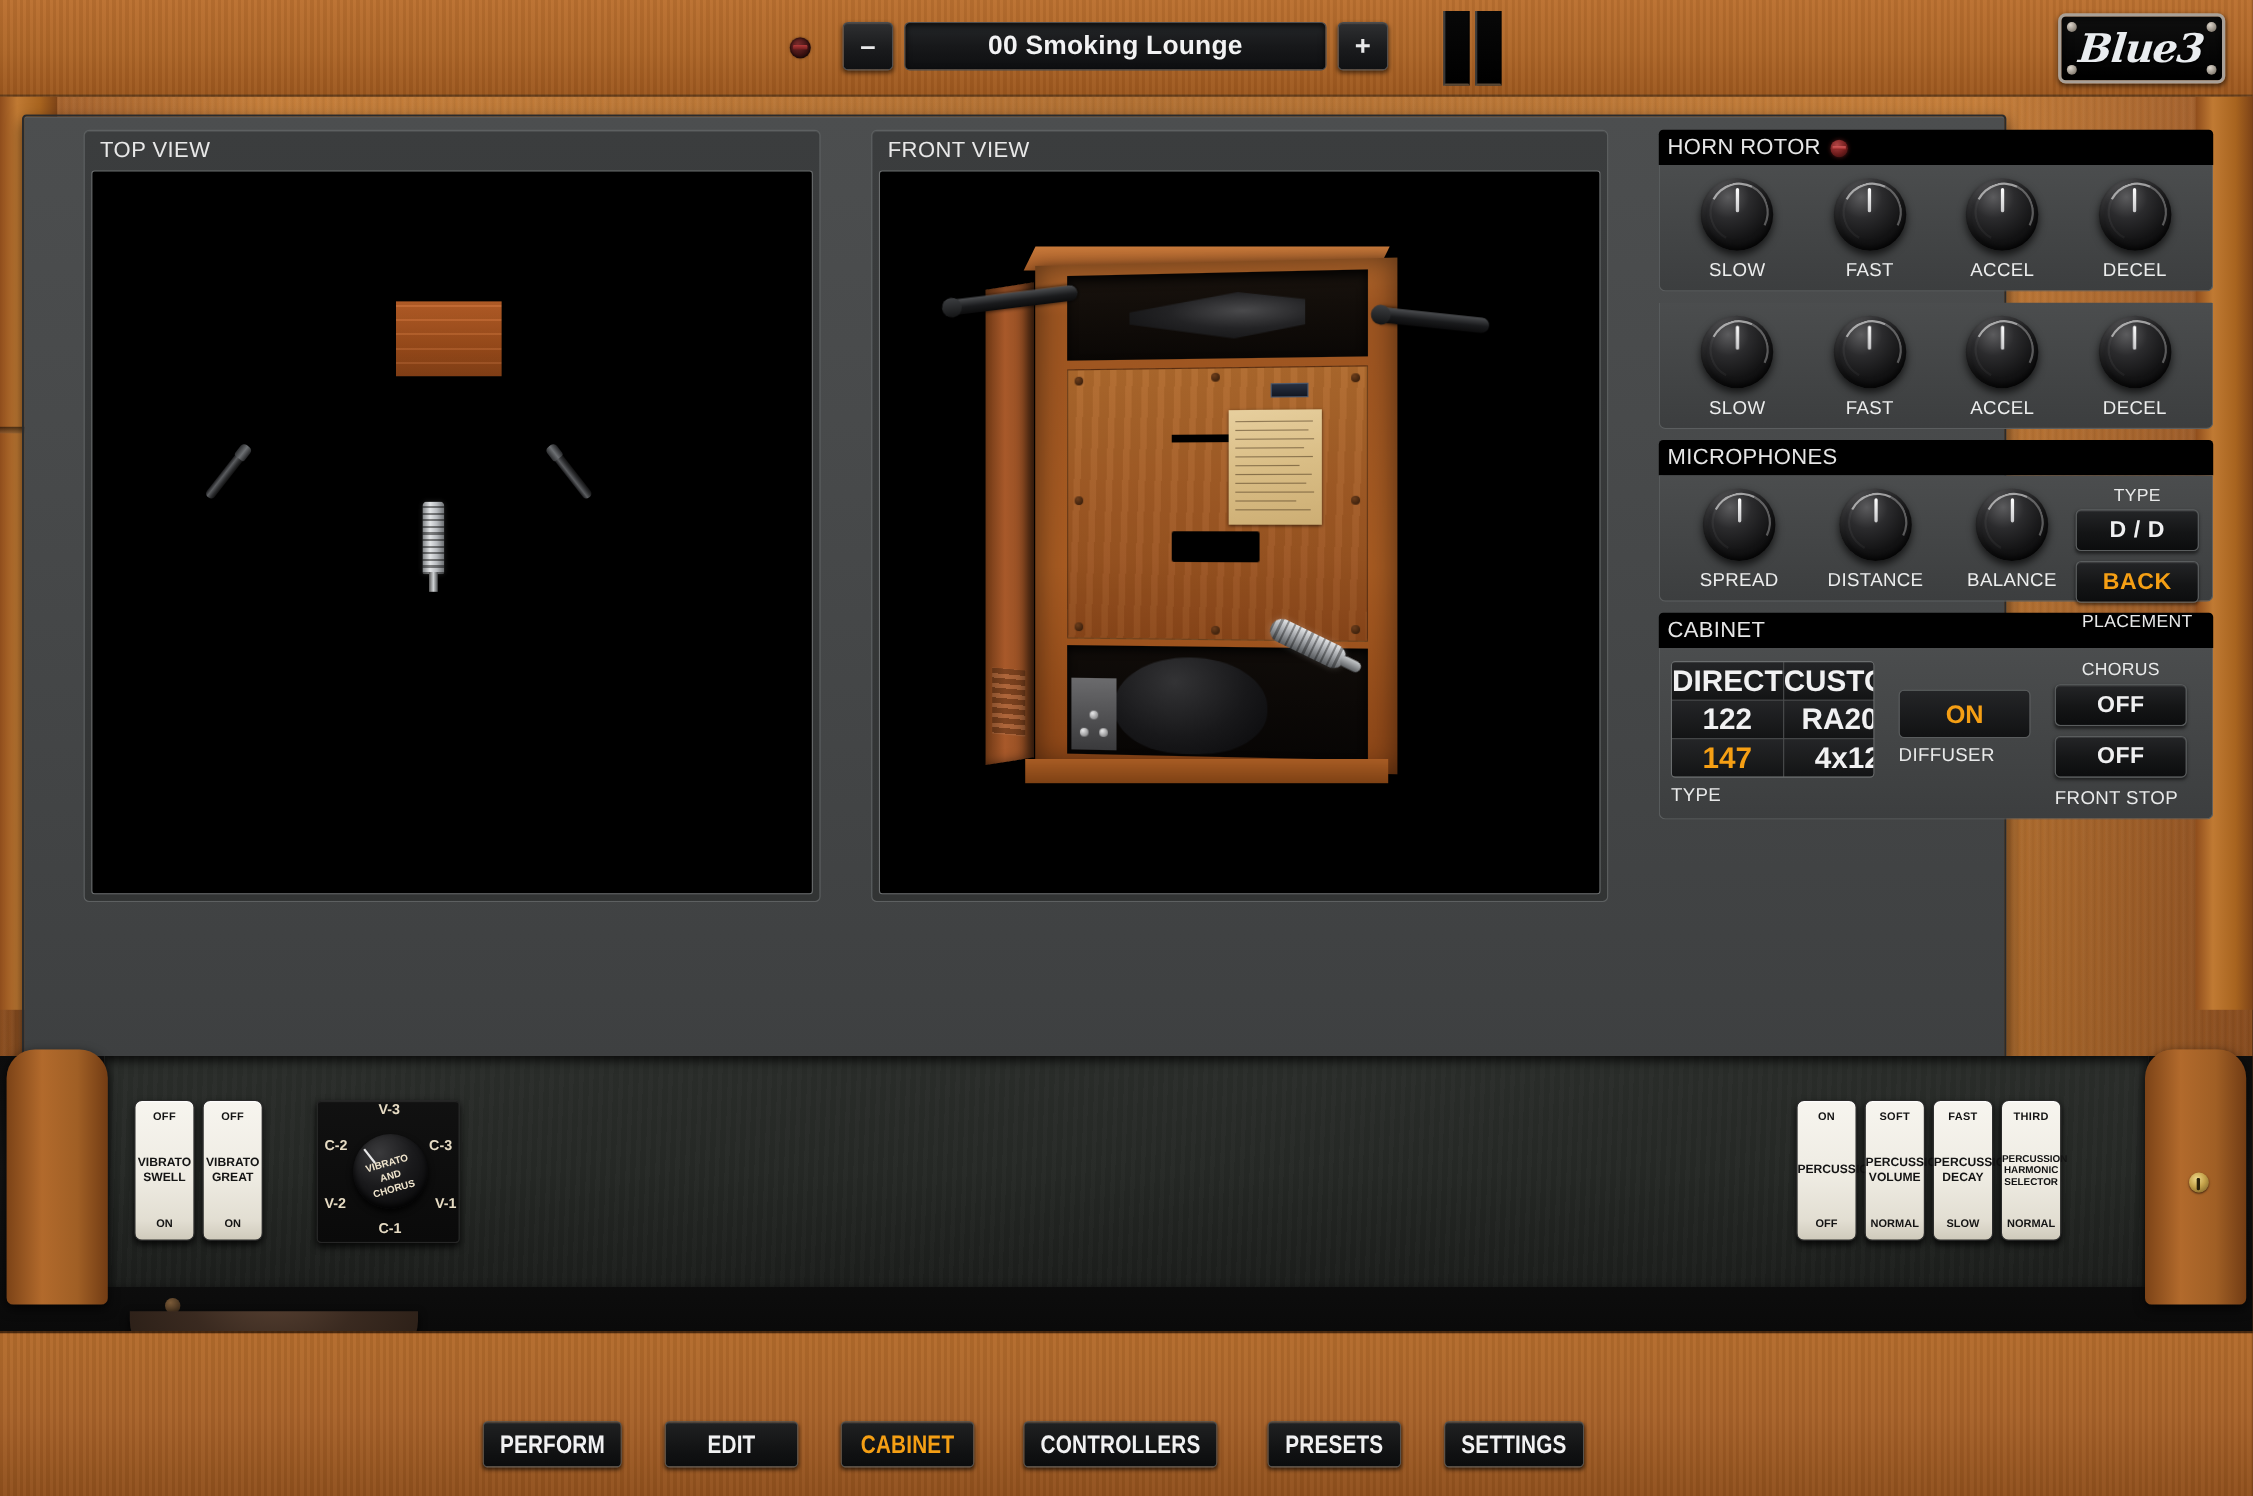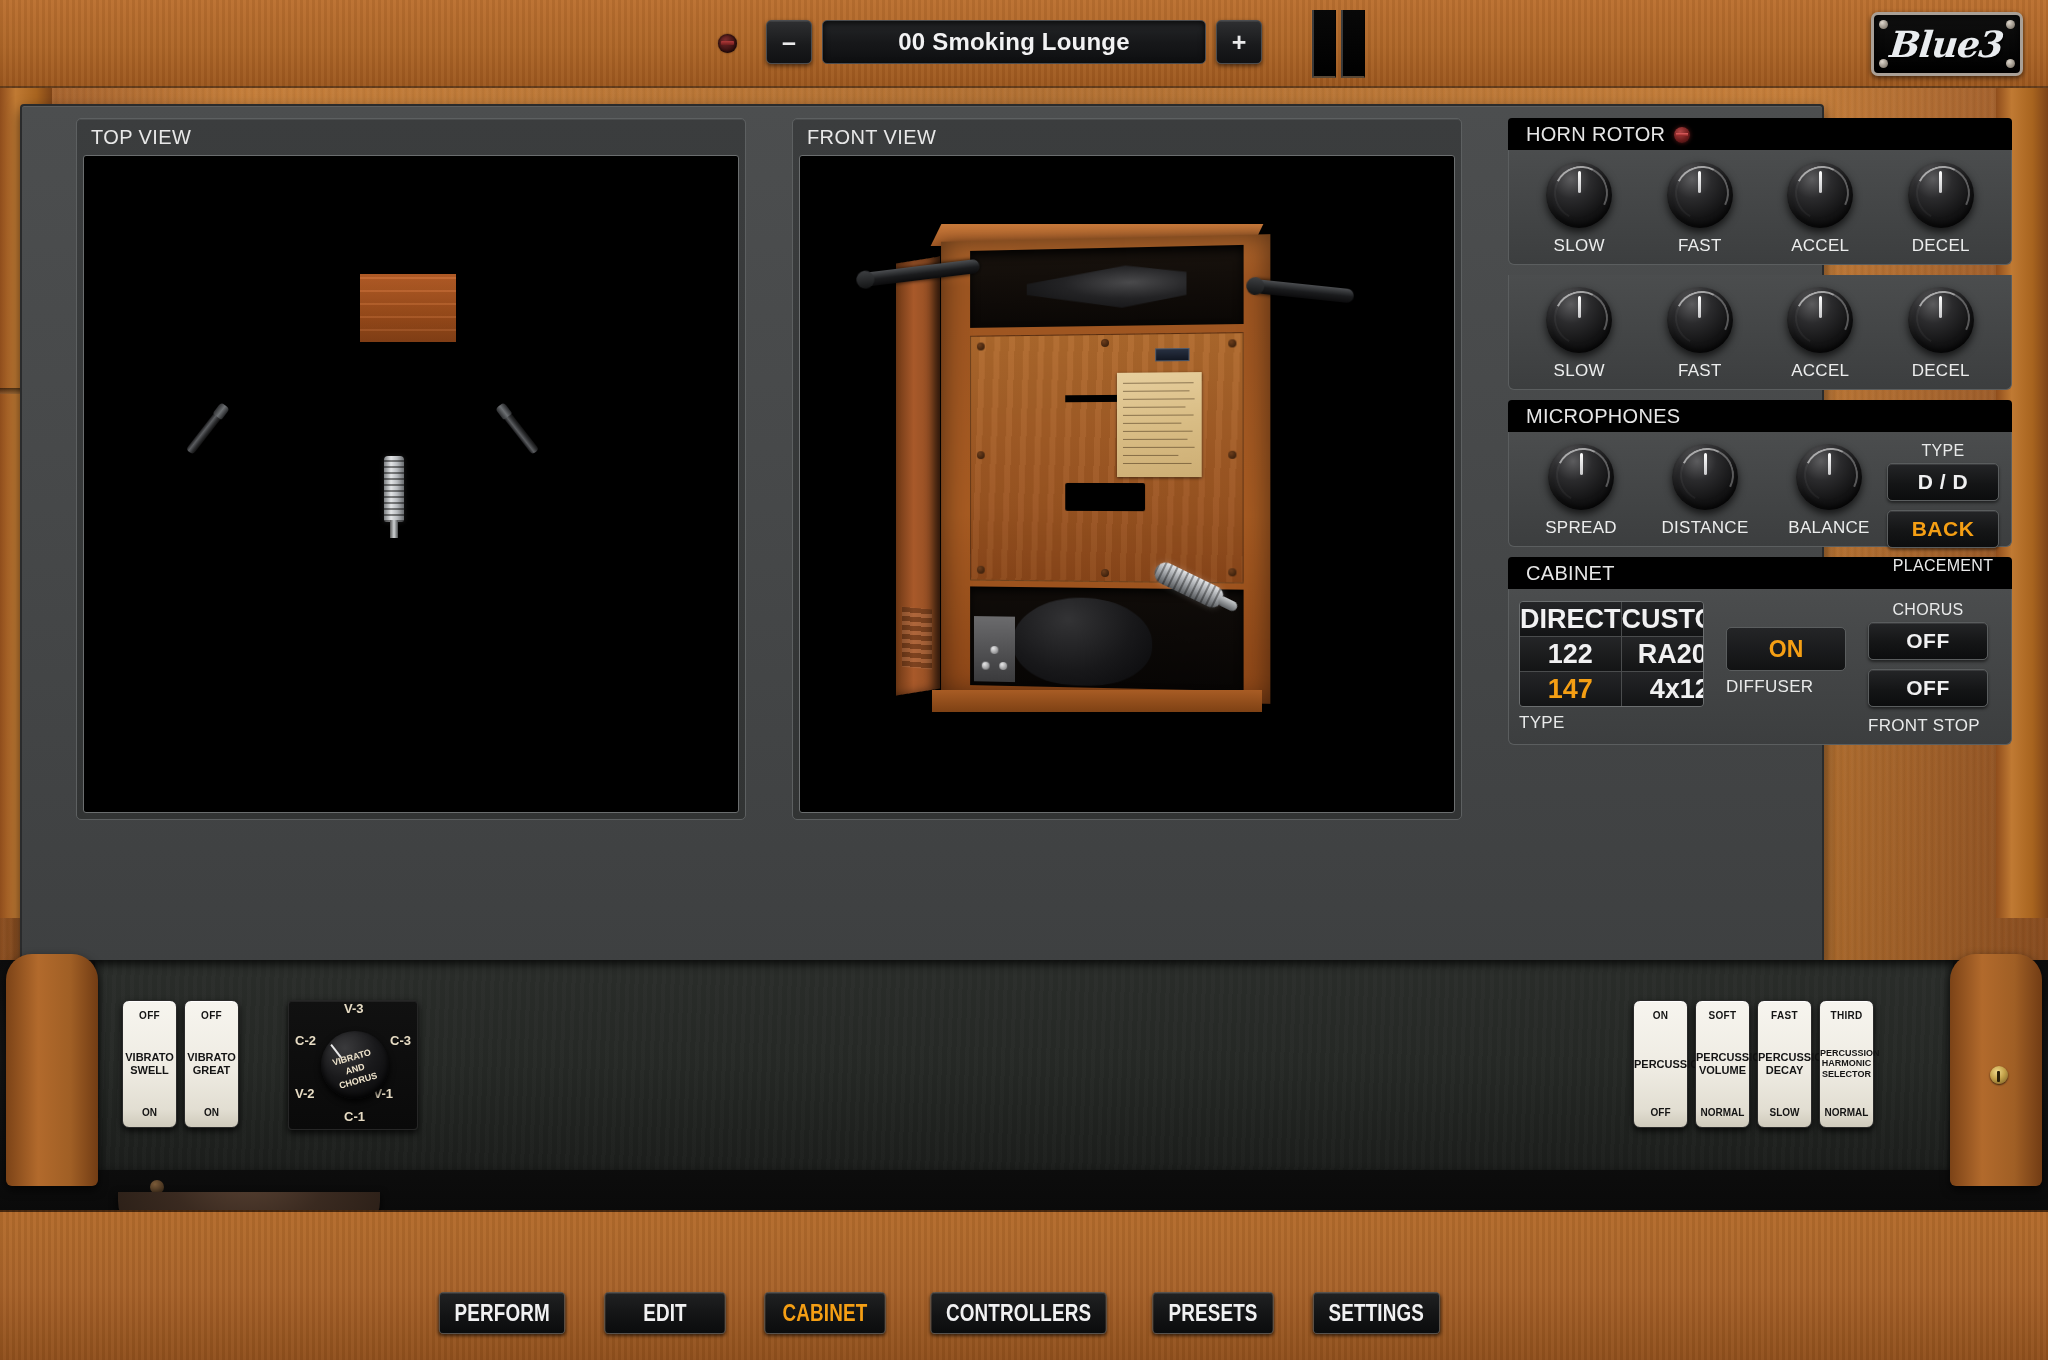--- a/index.html
+++ b/index.html
@@ -259,21 +259,21 @@
     box-shadow: 0 0 6px rgba(255,255,255,.18);
   }
   #fv-mic-big:after{content:""; position:absolute; right:-16px; top:6px; width:20px;height:10px;
     border-radius:5px; background: linear-gradient(180deg,#c9ccce,#5d6063);}
 
   
   #rightcol { position:absolute; left: 1486px; top: 12px; width: 504px; }
   .section { margin-bottom: 10px; }
   .sec-head {
     background: #000; border-radius: 4px 4px 0 0;
-    padding: 5px 10px 4px 18px;
+    padding: 5px 10px 4px 8px;
     display:flex; align-items:center; gap:9px;
   }
   .sec-head .t { color:#e6e6e6; font-size: 20px; letter-spacing:.3px; }
   .sec-led {
     width: 16px; height: 16px; border-radius:50%;
     background: radial-gradient(circle at 38% 30%, #b24444 0%, #701d1d 55%, #2a0a0a 100%);
     position: relative;
     box-shadow: 0 0 4px rgba(190,50,50,.45);
   }
   .sec-led:after{content:""; position:absolute; left:2px; top:6px; width:12px;height:3px;
@@ -728,21 +728,21 @@
       <div class="tm">VIBRATO<br>GREAT</div>
       <div class="tb">ON</div>
     </div>
   </div>
 
   <div id="vcbox">
     <div class="sel" style="left:55px;  top:0;">V-3</div>
     <div class="sel" style="left:6px;   top:32px;">C-2</div>
     <div class="sel" style="right:6px;  top:32px;">C-3</div>
     <div class="sel" style="left:6px;   bottom:28px;">V-2</div>
-    <div class="sel" style="right:24px;  bottom:28px;">V-1</div>
+    <div class="sel" style="right:2px;  bottom:28px;">V-1</div>
     <div class="sel" style="left:55px;  bottom:5px;">C-1</div>
     <div id="vcknob">
       <div class="vline"></div>
       <div class="vtext">VIBRATO<br>AND<br>CHORUS</div>
     </div>
   </div>
 
   <div class="tabgroup" id="percussion-tabs" style="left:1633px; top:1000px;">
     <div class="tablet">
       <div class="tt">ON</div>

